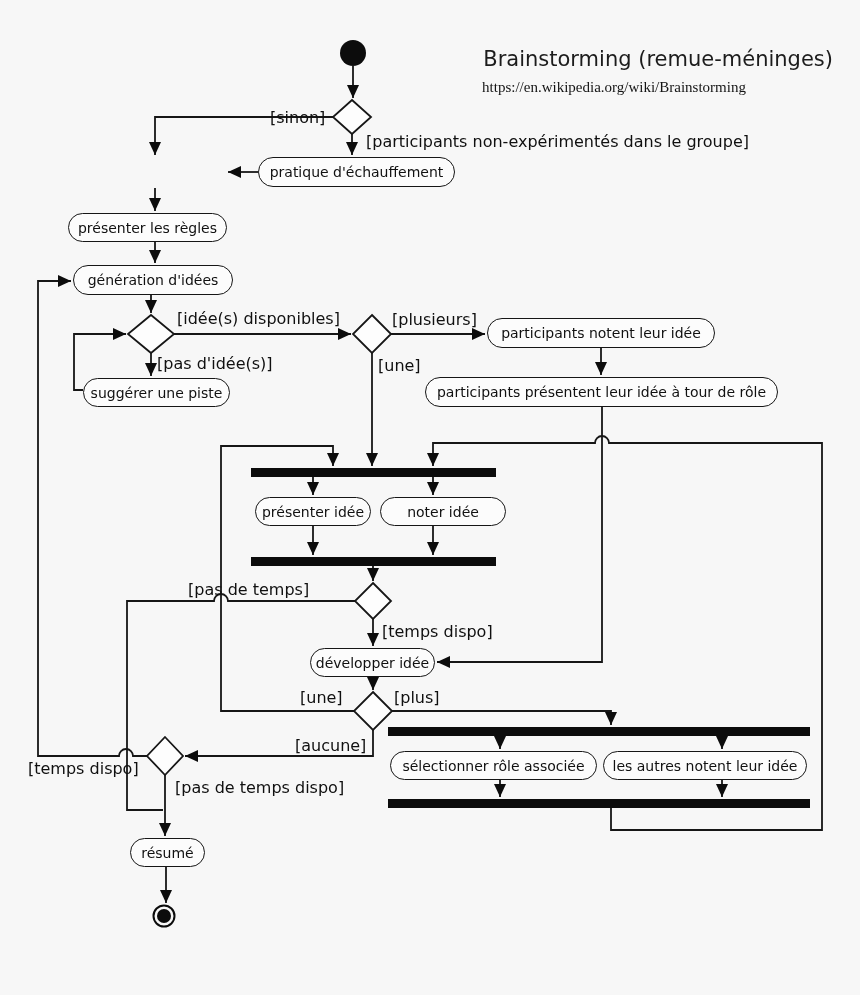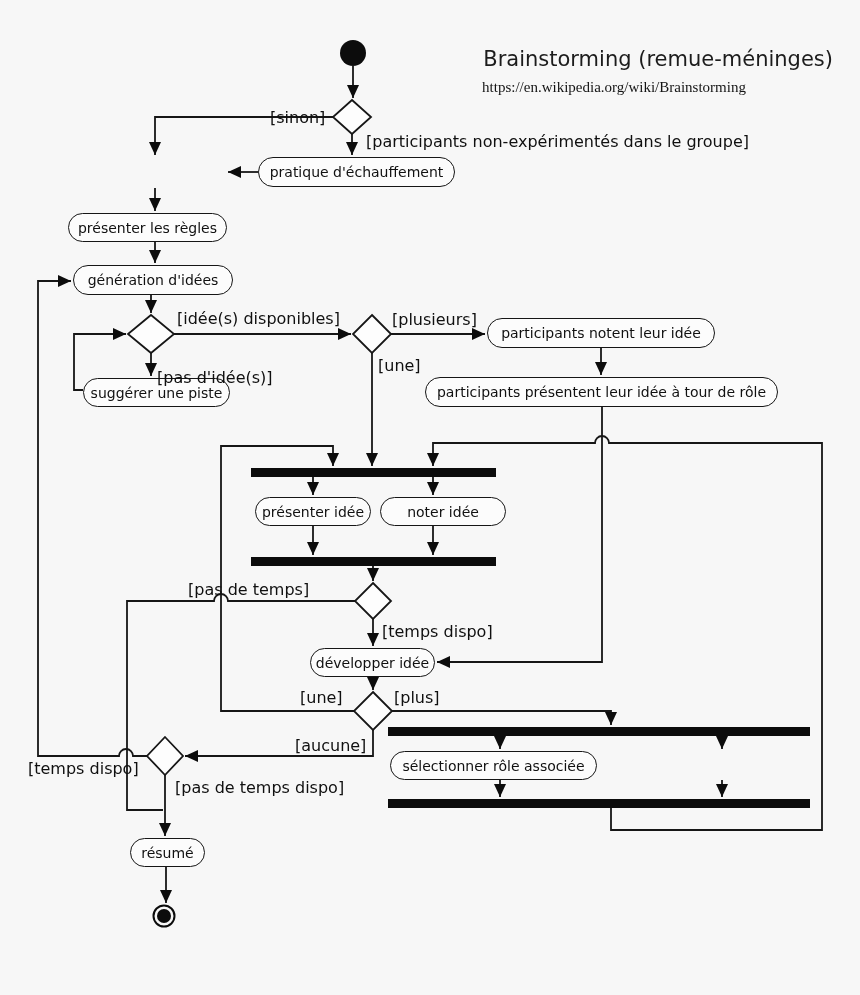--- a/index.html
+++ b/index.html
@@ -99,26 +99,27 @@
   <div class="action" style="left:258px;top:157px;width:197px;height:30px;">pratique d'échauffement</div>
   <div class="action" style="left:68px;top:213px;width:159px;height:29px;">présenter les règles</div>
   <div class="action" style="left:73px;top:265px;width:160px;height:30px;">génération d'idées</div>
   <div class="action" style="left:83px;top:378px;width:147px;height:29px;">suggérer une piste</div>
   <div class="action" style="left:487px;top:318px;width:228px;height:30px;">participants notent leur idée</div>
   <div class="action" style="left:425px;top:377px;width:353px;height:30px;">participants présentent leur idée à tour de rôle</div>
   <div class="action" style="left:255px;top:497px;width:116px;height:29px;">présenter idée</div>
   <div class="action" style="left:380px;top:497px;width:126px;height:29px;">noter idée</div>
   <div class="action" style="left:310px;top:648px;width:125px;height:29px;">développer idée</div>
   <div class="action" style="left:390px;top:751px;width:207px;height:29px;">sélectionner rôle associée</div>
+  <div class="action" style="left:603px;top:751px;width:204px;height:29px;">les autres notent leur idée</div>
   <div class="action" style="left:130px;top:838px;width:75px;height:29px;">résumé</div>
 
   <div class="guard" style="left:270px;top:97px;margin-top:12px;">[sinon]</div>
   <div class="guard" style="left:366px;top:133px;">[participants non-expérimentés dans le groupe]</div>
   <div class="guard" style="left:177px;top:310px;">[idée(s) disponibles]</div>
-  <div class="guard" style="left:157px;top:355px;margin-top:14px;">[pas d'idée(s)]</div>
+  <div class="guard" style="left:157px;top:355px;">[pas d'idée(s)]</div>
   <div class="guard" style="left:392px;top:311px;">[plusieurs]</div>
   <div class="guard" style="left:378px;top:357px;">[une]</div>
   <div class="guard" style="left:188px;top:581px;">[pas de temps]</div>
   <div class="guard" style="left:382px;top:623px;">[temps dispo]</div>
   <div class="guard" style="left:300px;top:689px;">[une]</div>
   <div class="guard" style="left:394px;top:689px;">[plus]</div>
   <div class="guard" style="left:295px;top:737px;">[aucune]</div>
   <div class="guard" style="left:28px;top:760px;">[temps dispo]</div>
   <div class="guard" style="left:175px;top:779px;">[pas de temps dispo]</div>
 

